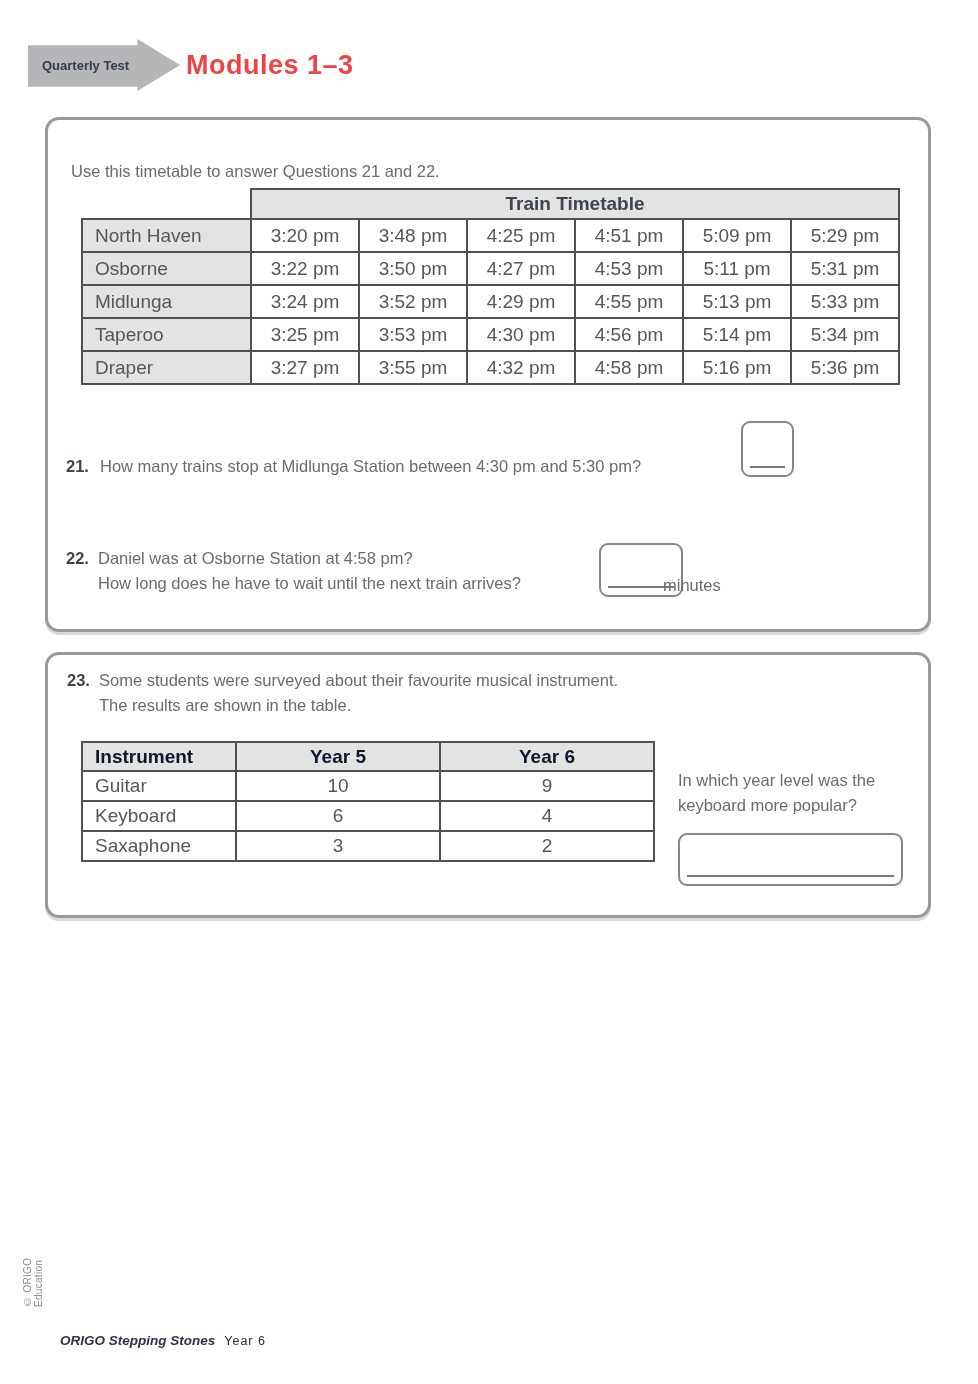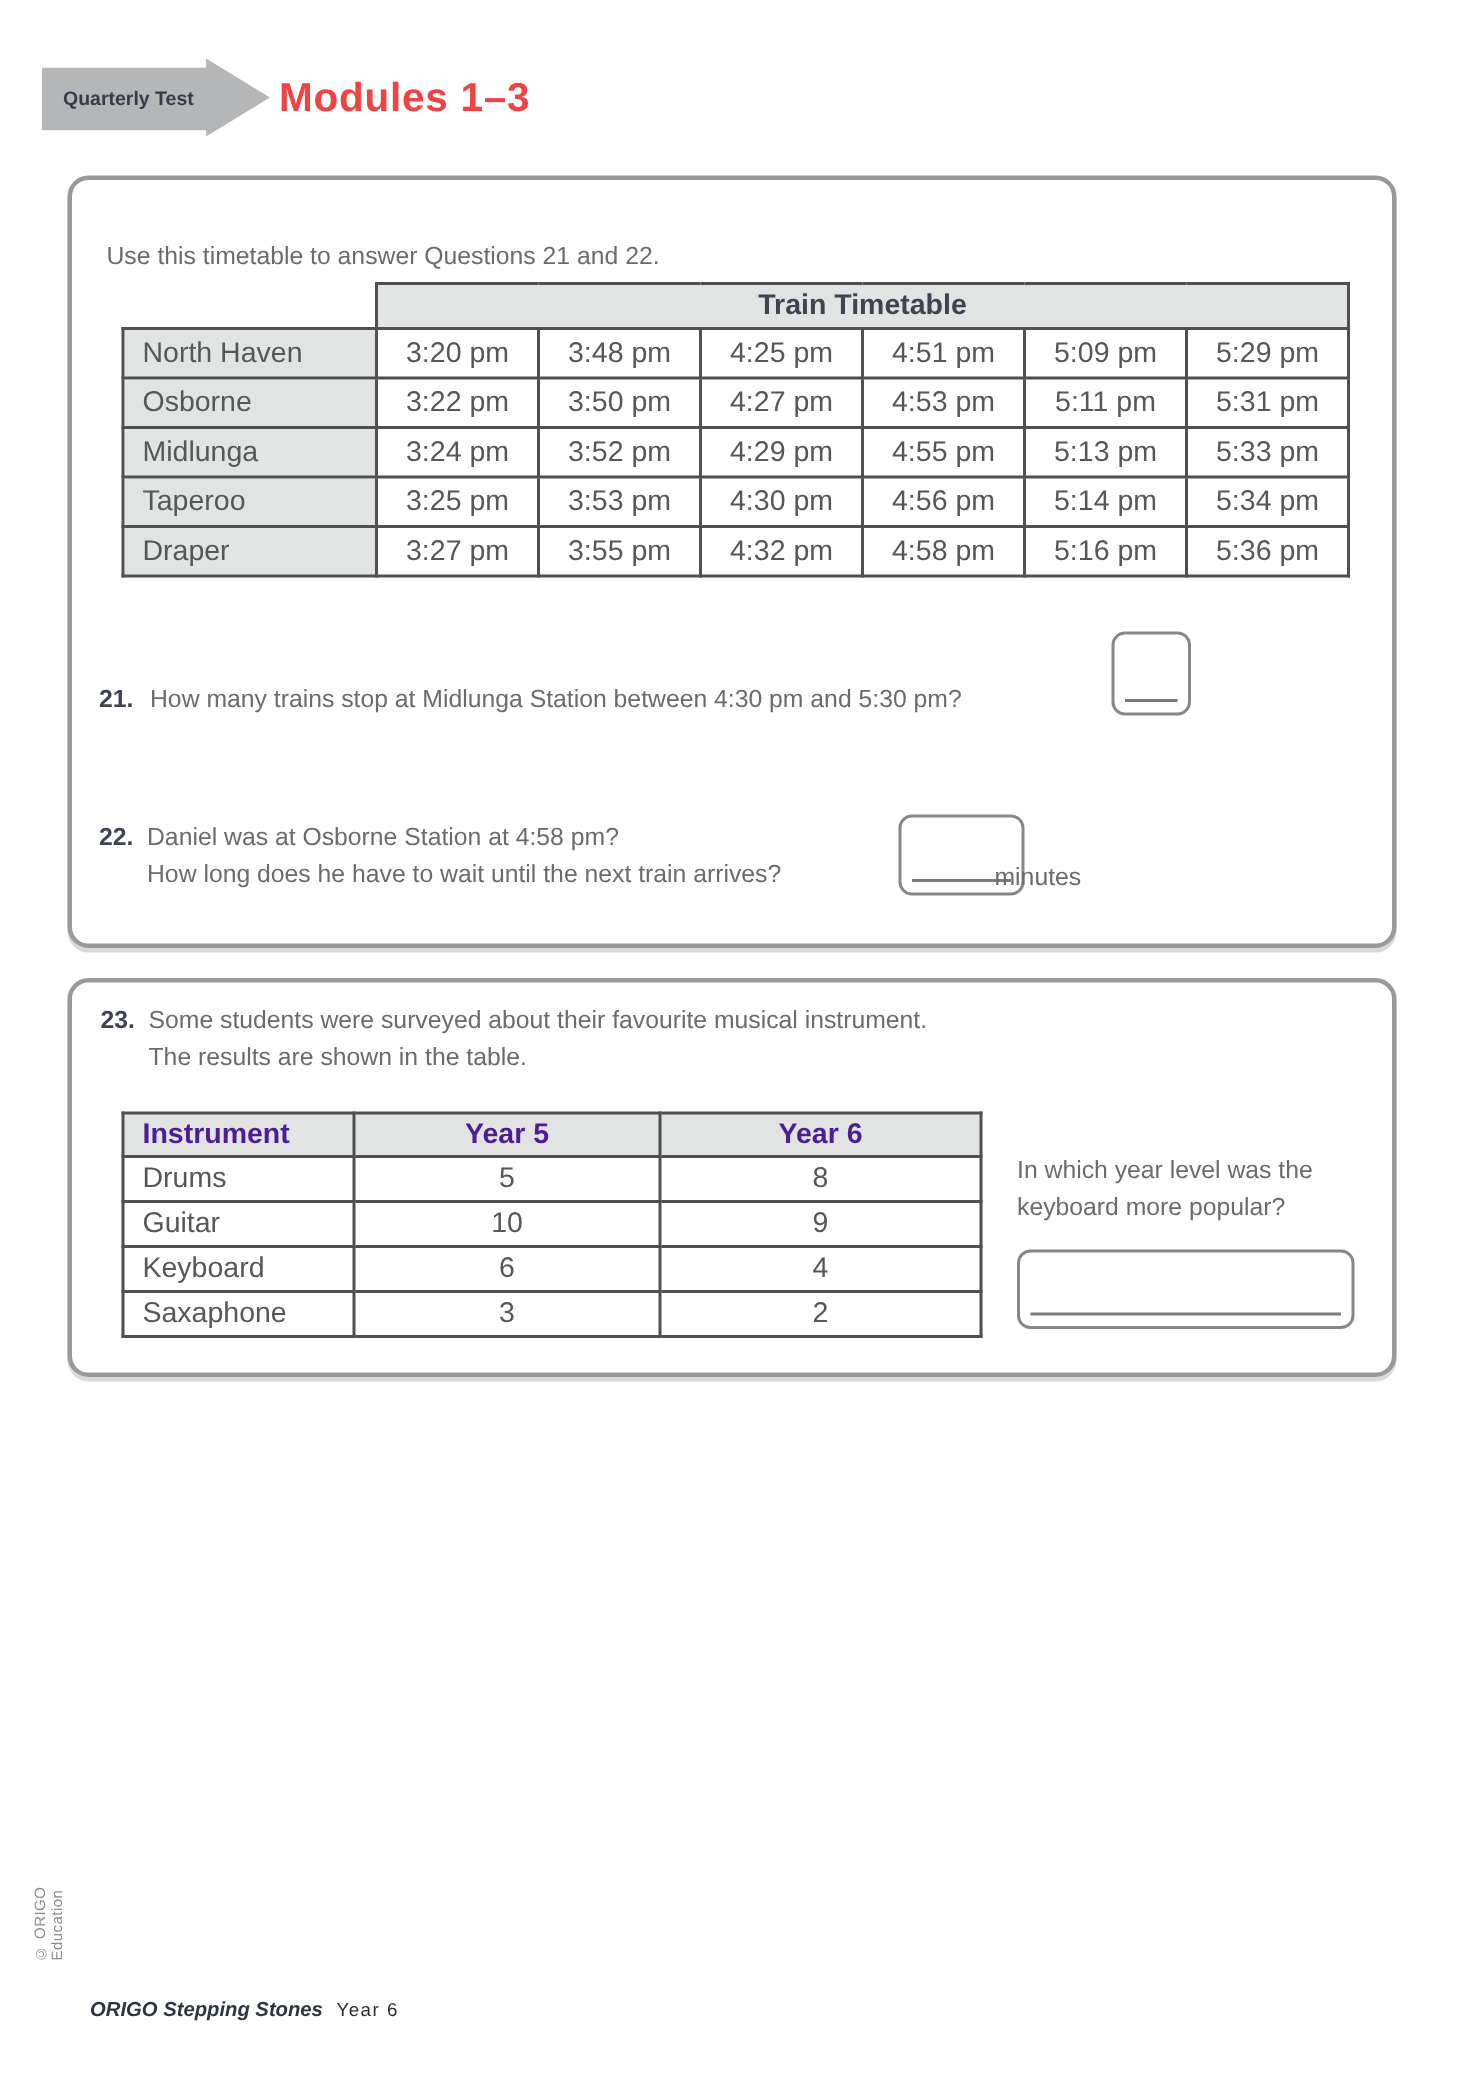--- a/index.html
+++ b/index.html
@@ -59,21 +59,21 @@
   .q21-box { left:693px; top:301px; width:53px; height:56px; }
   .q22-box { left:551px; top:423px; width:84px; height:54px; }
   .q23-box { left:630px; top:178px; width:225px; height:53px; }
 
   
   .results { left:33px; top:86px; }
   .results td {
     border:2px solid #4e5053; font-size:19px; color:#55575a;
     text-align:center; height:30px; padding:0 2px;
   }
-  .results tr.head td { background:#e2e3e3; font-weight:bold; color:#4c1d95; height:29px; }
+  .results tr.head td { background:#e2e3e3; font-weight:bold; color:#0f172a; height:29px; }
   .results td.left { text-align:left; padding-left:12px; }
 
   
   .copyright {
     position:absolute; left:22px; top:1212px; height:95px;
     writing-mode:vertical-rl; transform:rotate(180deg);
     font-size:10px; color:#8b8d8f; letter-spacing:.3px;
   }
   .brand-line { position:absolute; left:60px; top:1331px; white-space:nowrap; }
   .brand { font-size:13.5px; font-weight:bold; font-style:italic; color:#2e3442; }
@@ -179,25 +179,20 @@
         <col style="width:204px">
         <col style="width:214px">
     </colgroup>
     <tbody>
         <tr class="head">
       <td class="left">Instrument</td>
       <td>Year 5</td>
       <td>Year 6</td>
     </tr>
     <tr>
-      <td class="left">Drums</td>
-      <td>5</td>
-      <td>8</td>
-    </tr>
-    <tr>
       <td class="left">Guitar</td>
       <td>10</td>
       <td>9</td>
     </tr>
     <tr>
       <td class="left">Keyboard</td>
       <td>6</td>
       <td>4</td>
     </tr>
     <tr>

